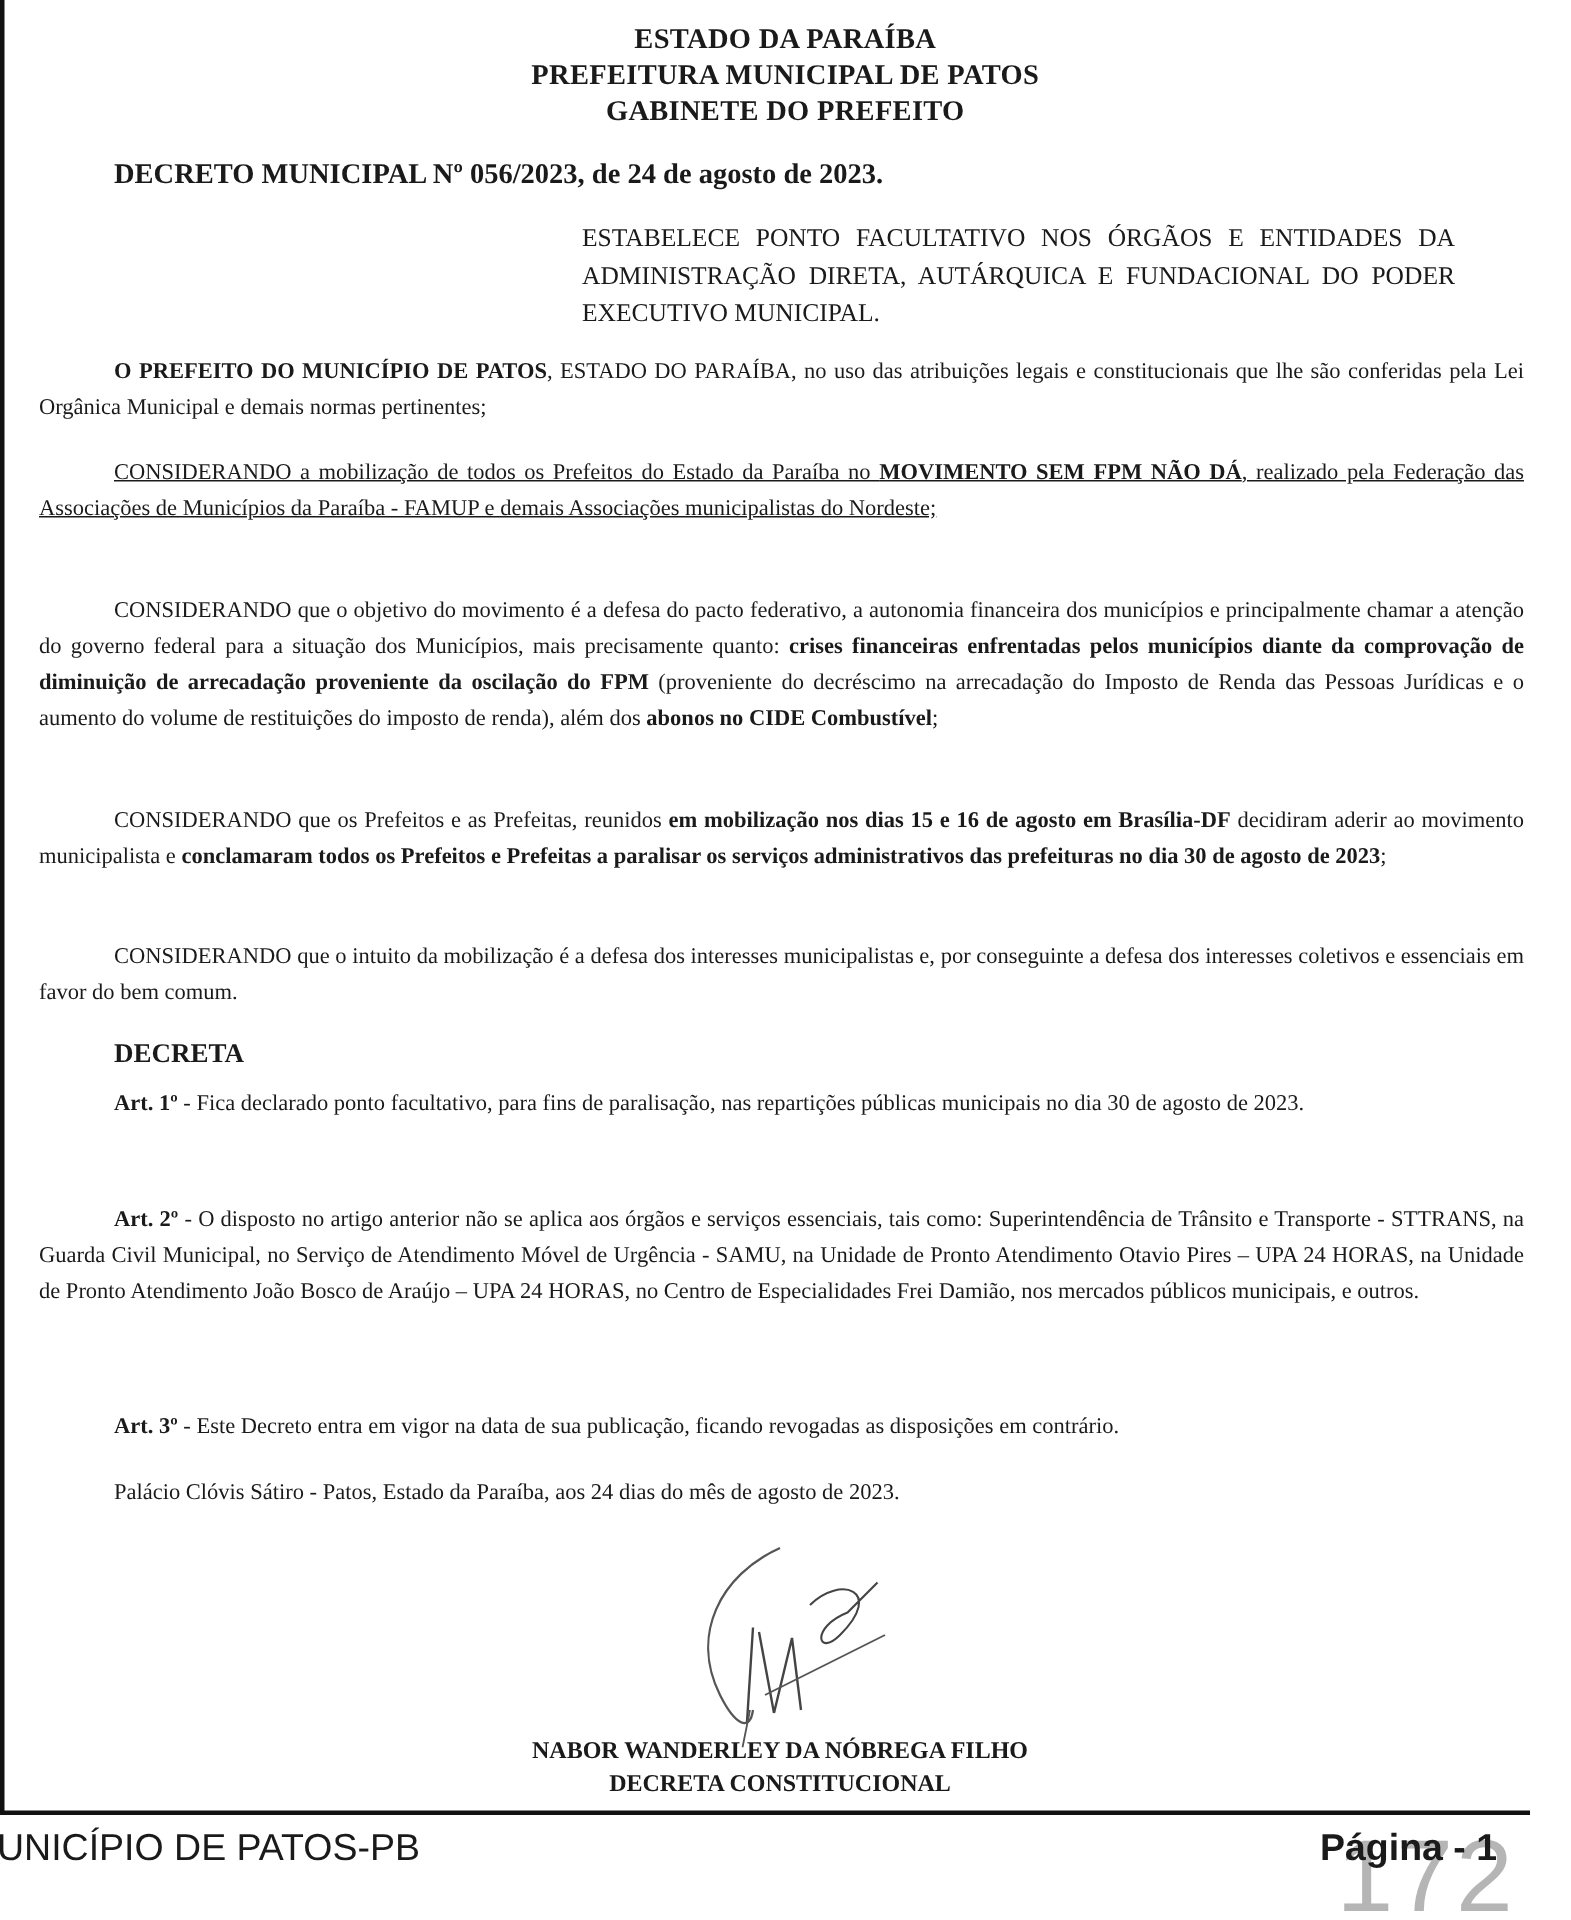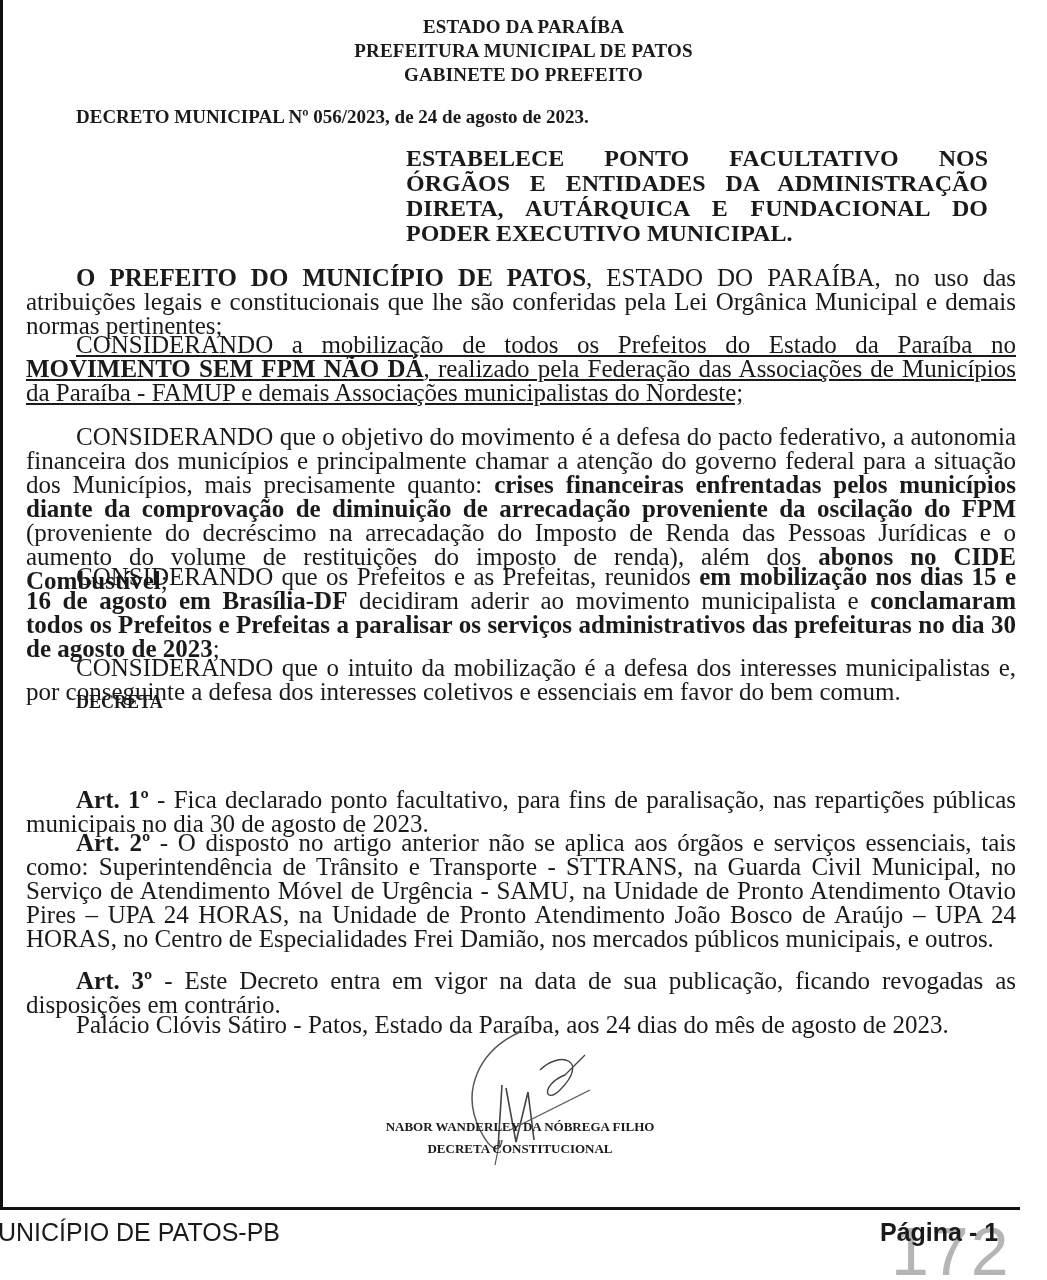--- a/index.html
+++ b/index.html
@@ -2,28 +2,28 @@
 <html><head>
 <meta charset="utf-8">
 <style>
   html, body { margin:0; padding:0; background:#ffffff; }
   body { width:1047px; height:1280px; position:relative; overflow:hidden; color:#1a1a1a;
          font-family:"Liberation Serif", "DejaVu Serif", serif; }
   .frame { position:absolute; left:0; top:0; width:1017px; height:1207px;
            border-left:3px solid #111; border-bottom:3px solid #111; }
   .hdr { position:absolute; left:0; width:1047px; text-align:center; font-weight:bold;
          font-size:19px; letter-spacing:0.2px; }
-  .p { position:absolute; left:26px; width:990px; font-size:25px; line-height:24px;
-       text-align:justify; text-align-last:left;margin-top:30px; }
+  .p { position:absolute; left:26px; width:990px; font-size:15px; line-height:24px;
+       text-align:justify; text-align-last:left; }
   .indent { text-indent:50px; }
   b { font-weight:bold; }
-  .title-block { position:absolute; left:406px; width:582px; font-weight:bold; font-size:24px;
+  .title-block { position:absolute; left:388px; width:582px; font-weight:normal; font-size:17px;
                  line-height:25px; text-align:justify; text-align-last:left; }
   .sig-name { position:absolute; left:300px; width:440px; text-align:center; font-weight:bold;
-              font-size:13px; }
+              font-size:16px;margin-top:40px; }
   .footer { position:absolute; font-family:"Liberation Sans", "DejaVu Sans", sans-serif; font-size:25px; }
   .pg-watermark { position:absolute; font-family:"Liberation Sans", "DejaVu Sans", sans-serif;
                   font-size:68px; color:#b5b5b5; letter-spacing:2px;margin-left:11px; }
   svg.signature { position:absolute; left:440px; top:1030px; }
 </style>
 </head>
 <body>
 
 <div class="frame"></div>
 
@@ -40,21 +40,21 @@
 <div class="p indent" style="top:303px;text-decoration:underline;"><span>CONSIDERANDO a mobilização de todos os Prefeitos do Estado da Paraíba no </span><b>MOVIMENTO SEM FPM NÃO DÁ</b><span>, realizado pela Federação das Associações de Municípios da Paraíba - FAMUP e demais Associações municipalistas do Nordeste;</span></div>
 
 <div class="p indent" style="top:395px;"><span>CONSIDERANDO que o objetivo do movimento é a defesa do pacto federativo, a autonomia financeira dos municípios e principalmente chamar a atenção do governo federal para a situação dos Municípios, mais precisamente quanto: </span><b>crises financeiras enfrentadas pelos municípios diante da comprovação de diminuição de arrecadação proveniente da oscilação do FPM</b><span> (proveniente do decréscimo na arrecadação do Imposto de Renda das Pessoas Jurídicas e o aumento do volume de restituições do imposto de renda), além dos </span><b>abonos no CIDE Combustível</b><span>;</span></div>
 
 <div class="p indent" style="top:535px;"><span>CONSIDERANDO que os Prefeitos e as Prefeitas, reunidos </span><b>em mobilização nos dias 15 e 16 de agosto em Brasília-DF</b><span> decidiram aderir ao movimento municipalista e </span><b>conclamaram todos os Prefeitos e Prefeitas a paralisar os serviços administrativos das prefeituras no dia 30 de agosto de 2023</b><span>;</span></div>
 
 <div class="p indent" style="top:626px;">CONSIDERANDO que o intuito da mobilização é a defesa dos interesses municipalistas e, por conseguinte a defesa dos interesses coletivos e essenciais em favor do bem comum.</div>
 
 <div style="position:absolute; left:76px; top:692px; font-weight:bold; font-size:18px;">DECRETA</div>
 
-<div class="p indent" style="top:758px;"><b>Art. 1º</b><span> - Fica declarado ponto facultativo, para fins de paralisação, nas repartições públicas municipais no dia 30 de agosto de 2023.</span></div>
+<div class="p indent" style="top:724px;"><b>Art. 1º</b><span> - Fica declarado ponto facultativo, para fins de paralisação, nas repartições públicas municipais no dia 30 de agosto de 2023.</span></div>
 
 <div class="p indent" style="top:801px;"><b>Art. 2º</b><span> - O disposto no artigo anterior não se aplica aos órgãos e serviços essenciais, tais como: Superintendência de Trânsito e Transporte - STTRANS, na Guarda Civil Municipal, no Serviço de Atendimento Móvel de Urgência - SAMU, na Unidade de Pronto Atendimento Otavio Pires – UPA 24 HORAS, na Unidade de Pronto Atendimento João Bosco de Araújo – UPA 24 HORAS, no Centro de Especialidades Frei Damião, nos mercados públicos municipais, e outros.</span></div>
 
 <div class="p indent" style="top:939px;"><b>Art. 3º</b><span> - Este Decreto entra em vigor na data de sua publicação, ficando revogadas as disposições em contrário.</span></div>
 
 <div class="p indent" style="top:983px;">Palácio Clóvis Sátiro - Patos, Estado da Paraíba, aos 24 dias do mês de agosto de 2023.</div>
 
 <svg class="signature" width="160" height="135" viewBox="0 0 160 135">
   <path d="M80 2 C40 20, 20 60, 40 100 C50 120, 60 125, 62 110" fill="none" stroke="#555" stroke-width="1.5"></path>
   <path d="M62 55 L58 118 M66 58 L76 112 M76 112 L88 62 L94 110" fill="none" stroke="#444" stroke-width="1.6"></path>

